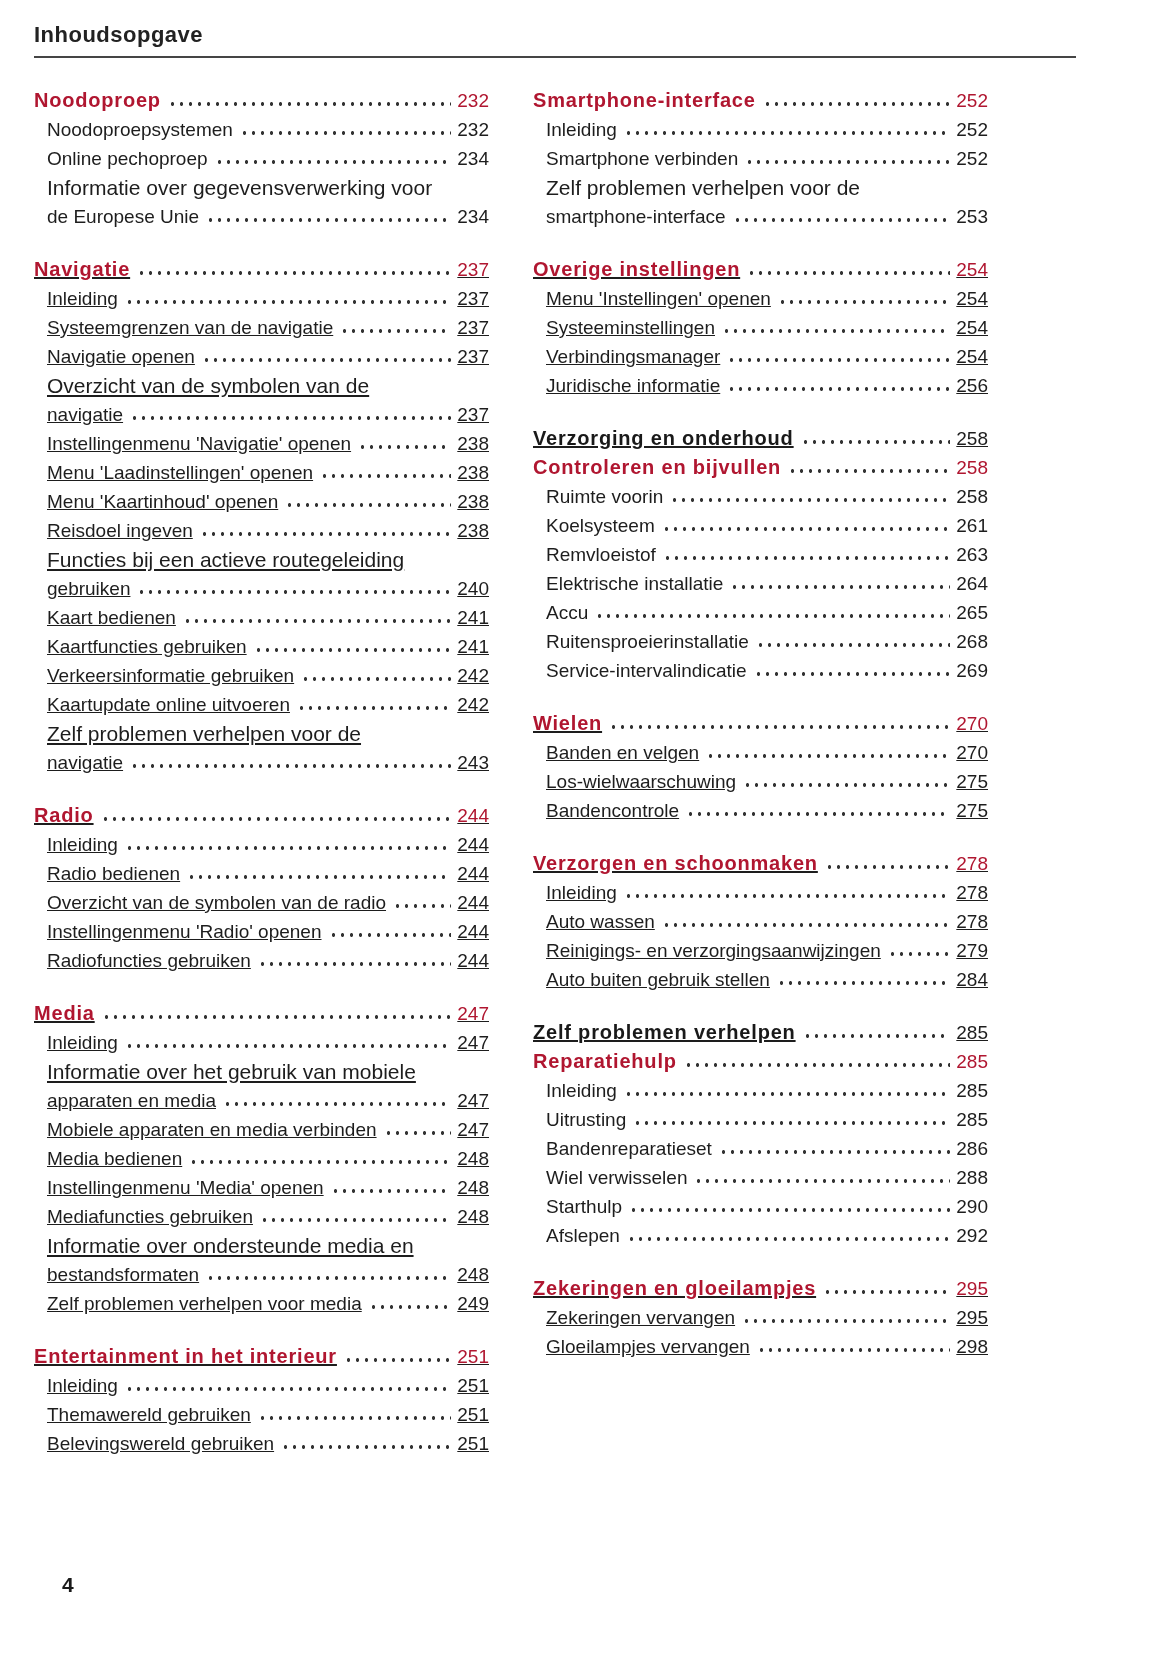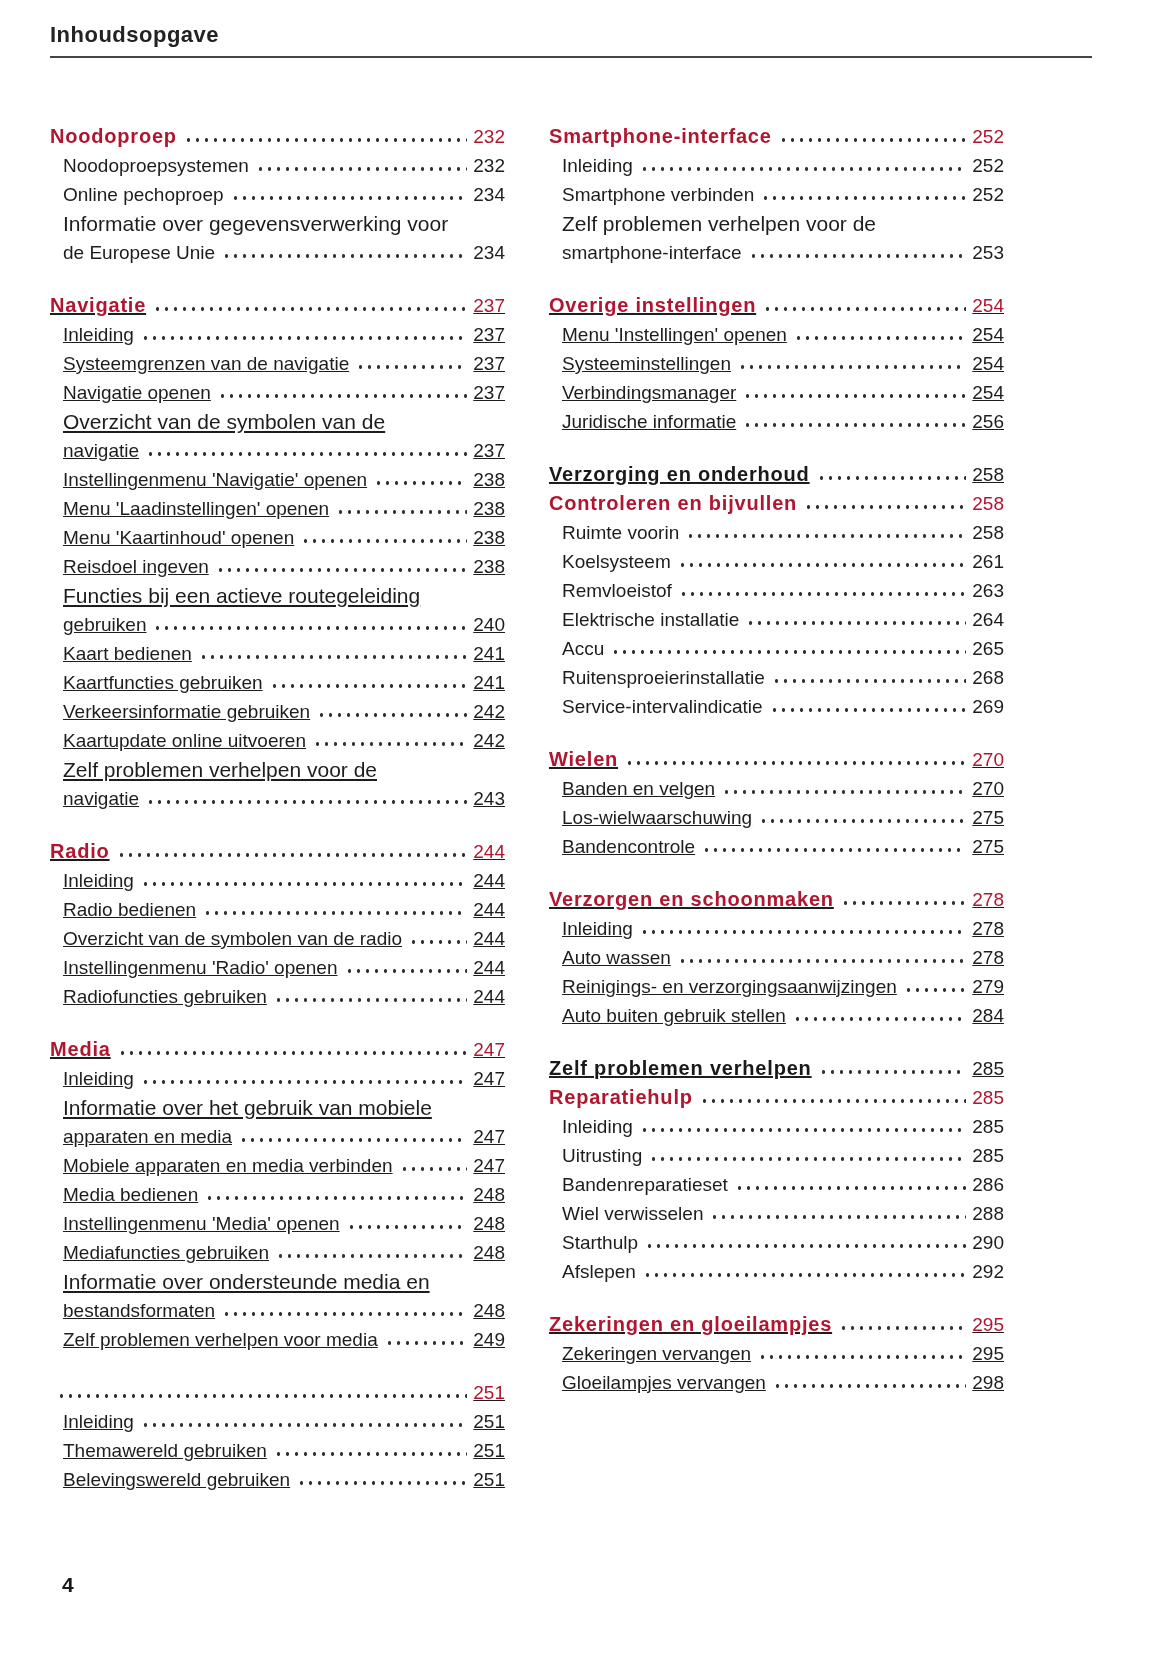--- a/index.html
+++ b/index.html
@@ -8,28 +8,28 @@
     --rule:#454545;
     --dot:#333333;
   }
   *{margin:0;padding:0;box-sizing:border-box;}
   html,body{background:#ffffff;}
   body{
     width:1165px;height:1653px;position:relative;overflow:hidden;
     font-family:"Liberation Sans","DejaVu Sans",sans-serif;
     color:var(--text);
   }
-  .page{position:absolute;inset:0;padding:22px 60px 0 50px;}
+  .page{position:absolute;inset:0;padding:22px 60px 0 34px;}
   .title{
     font-size:22px;font-weight:700;letter-spacing:.5px;color:#222;
     line-height:26px;
   }
   .rule{height:2px;background:var(--rule);margin-top:8px;width:1042px;}
   .columns{display:flex;gap:44px;margin-top:28px;}
-  .col{width:455px;flex:0 0 455px;margin-top:36px;}
+  .col{width:455px;flex:0 0 455px;}
   .section.gap{margin-top:24px;text-decoration:underline;}
   .row{display:flex;align-items:baseline;font-size:19px;line-height:29px;}
   .row .lbl{white-space:nowrap;}
   .heading .lbl{font-size:20px;font-weight:700;letter-spacing:.8px;}
   .heading.accent .lbl,.heading.accent .pg{color:var(--accent);}
   .heading.plain .lbl{color:#191919;}
   .heading .pg{font-size:19px;font-weight:400;}
   .entry{padding-left:13px;}
   .wrapline{font-size:21px;line-height:29px;}
   .leader{
@@ -292,20 +292,21 @@
           <div class="entry">
             <div class="row">
               <span class="lbl">Zelf problemen verhelpen voor media</span>
               <span class="leader"></span>
               <span class="pg">249</span>
             </div>
           </div>
         </div>
         <div class="section gap">
           <div class="row heading accent">
+            <span class="lbl">Entertainment in het interieur</span>
             <span class="leader"></span>
             <span class="pg">251</span>
           </div>
           <div class="entry">
             <div class="row">
               <span class="lbl">Inleiding</span>
               <span class="leader"></span>
               <span class="pg">251</span>
             </div>
           </div>

